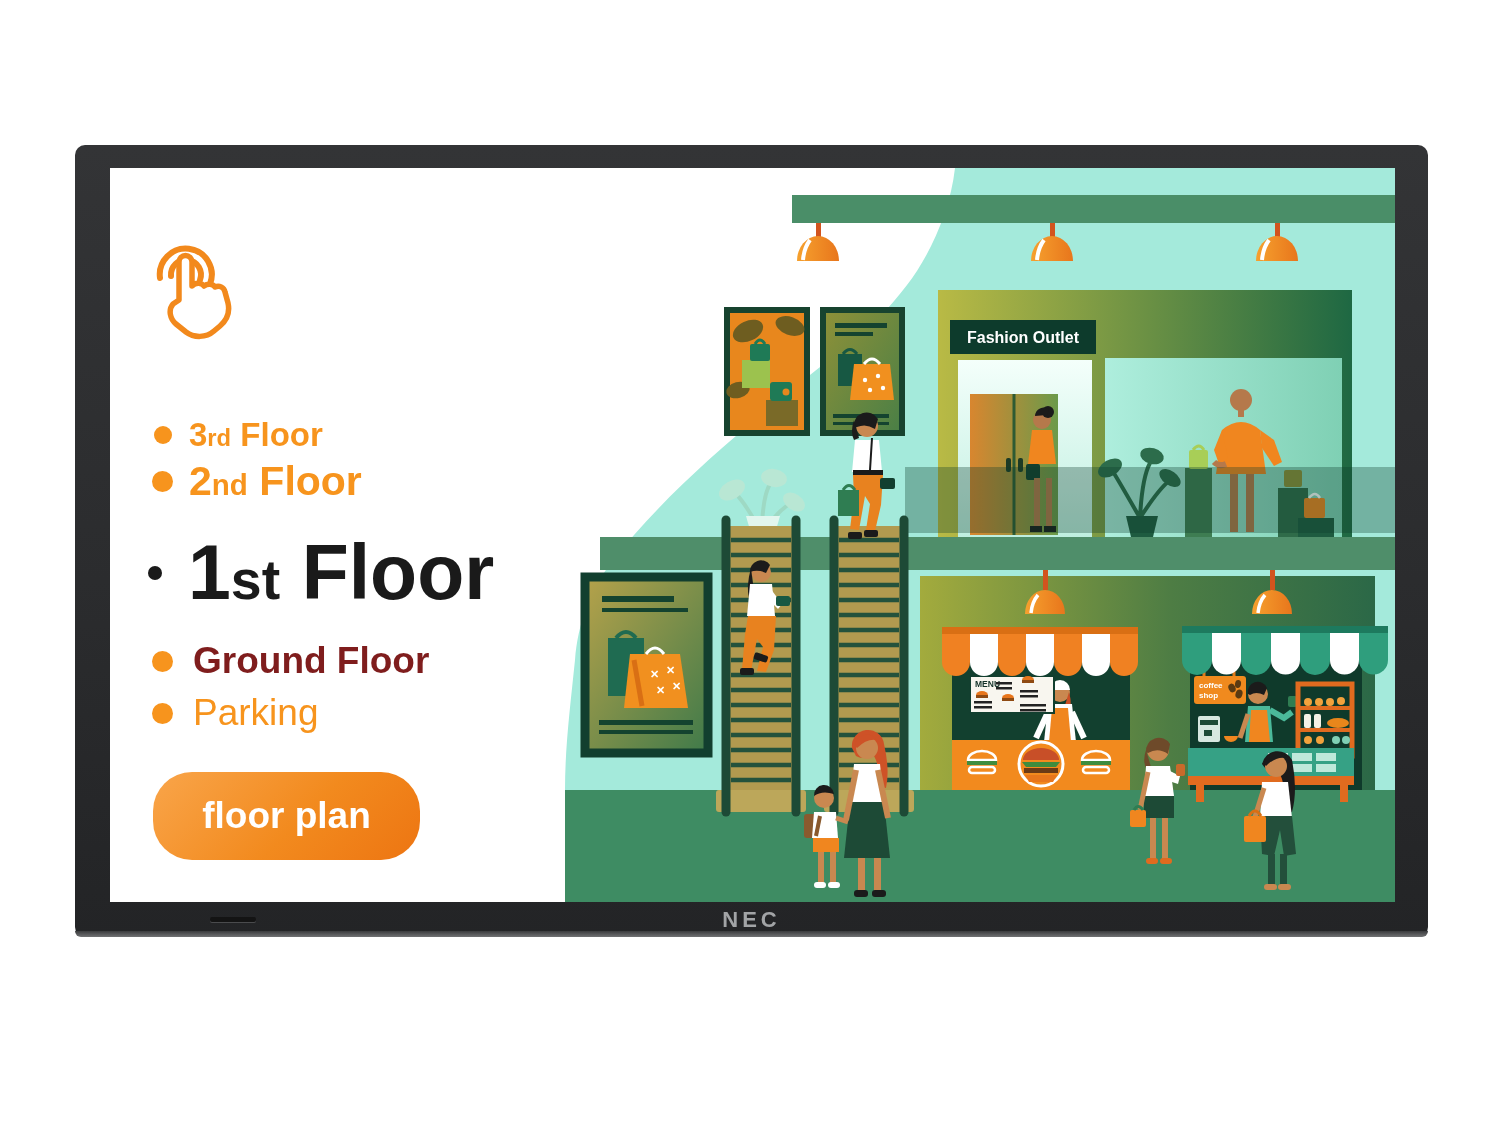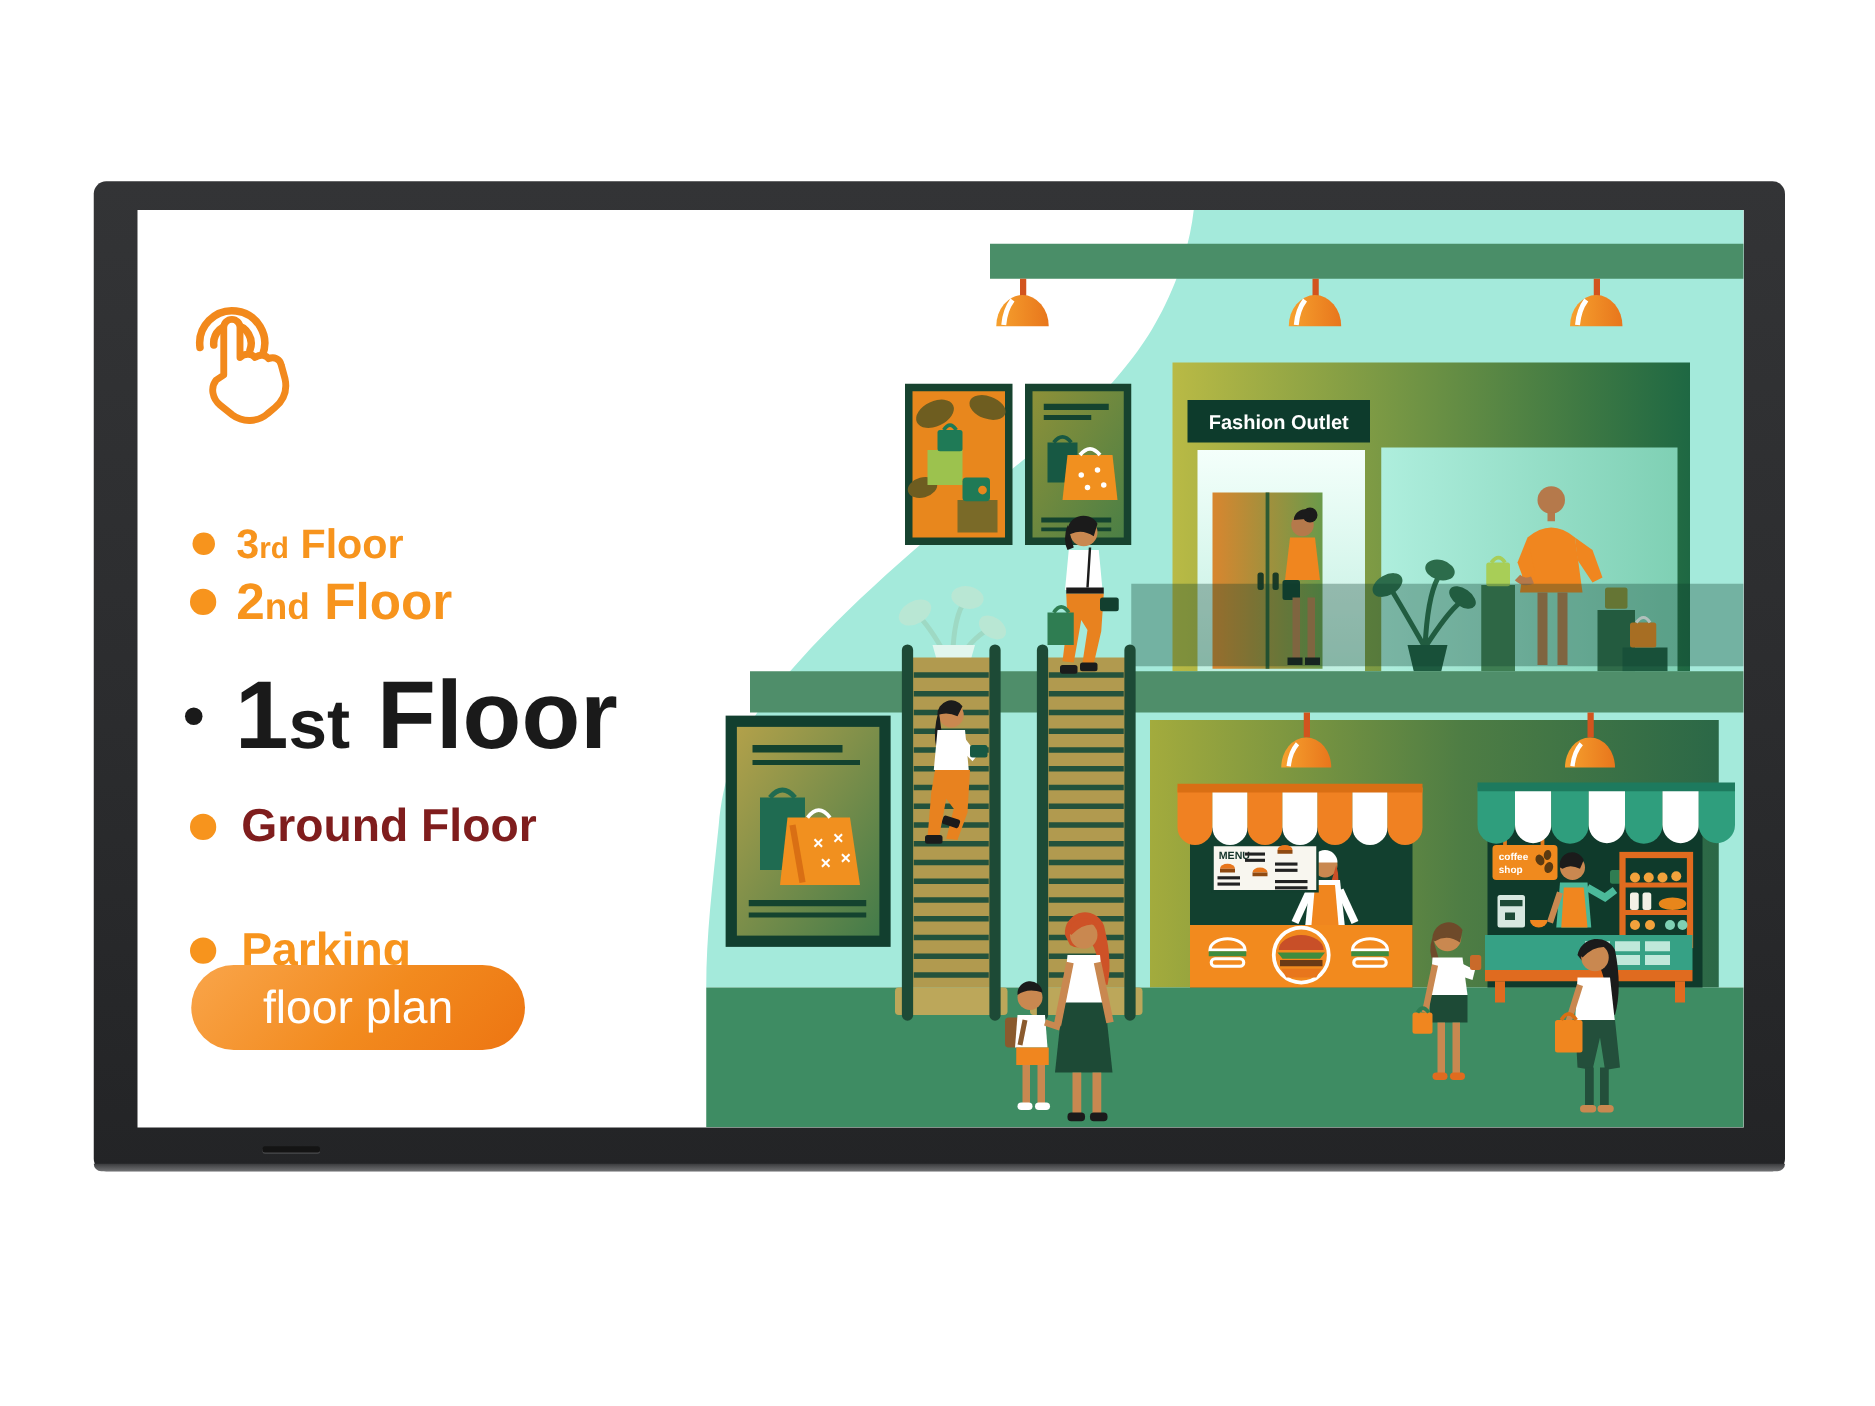--- a/index.html
+++ b/index.html
@@ -17,27 +17,27 @@
   .floor-row{position:absolute;display:flex;align-items:baseline;cursor:pointer;white-space:nowrap;}
   .bullet{border-radius:50%;background:#f7941d;align-self:center;flex:0 0 auto;}
   .f3{left:44px;top:248px;color:#f7941d;font-weight:bold;font-size:33px;}
   .f3 .bullet{width:18px;height:18px;margin-right:17px;}
   .f2{left:42px;top:290px;color:#f7941d;font-weight:bold;font-size:41px;}
   .f2 .bullet{width:21px;height:21px;margin-right:16px;}
   .f1{left:38px;top:360px;color:#1a1a1a;font-weight:bold;font-size:77px;}
   .f1 .bullet{width:14px;height:14px;background:#1a1a1a;margin-right:26px;}
   .fg{left:42px;top:472px;color:#7f1d1d;font-weight:bold;font-size:37px;}
   .fg .bullet{width:21px;height:21px;margin-right:20px;}
-  .fp{left:42px;top:524px;color:#f7941d;font-weight:bold;font-size:37px;margin-top:47px;}
+  .fp{left:42px;top:524px;color:#f7941d;font-weight:normal;font-size:37px;}
   .fp .bullet{width:21px;height:21px;margin-right:20px;}
   .ord{font-size:0.72em;}
   .fname{margin-left:0.28em;}
-  .plan-btn{position:absolute;left:43px;top:604px;width:267px;height:68px;border:none;border-radius:39px;
+  .plan-btn{position:absolute;left:43px;top:604px;width:267px;height:88px;border:none;border-radius:39px;
     background:linear-gradient(135deg,#f9a54a 0%,#f28a1e 55%,#ed7512 100%);
-    color:#ffffff;font-family:"Liberation Sans",sans-serif;font-size:37px;font-weight:normal;cursor:pointer;}
+    color:#ffffff;font-family:"Liberation Sans",sans-serif;font-size:37px;font-weight:bold;cursor:pointer;}
   .nec{position:absolute;left:0;width:100%;top:762px;text-align:center;
     color:#a2a4a6;font-size:22px;font-weight:bold;letter-spacing:4px;}
   .vent{position:absolute;left:135px;top:772px;width:46px;height:5px;background:#141414;border-radius:2px;
     box-shadow:0 1px 0 #4a4b4d;}
 </style>
 </head>
 <body>
 
 <div class="monitor">
   <div class="screen">
@@ -494,13 +494,14 @@
       <div class="floor-row fp">
         <span class="bullet"></span>
         <span>Parking</span>
       </div>
 
       <button class="plan-btn">floor plan</button>
     </div>
   </div>
 
   <div class="vent"></div>
+  <div class="nec">NEC</div>
 </div>
 
 </body></html>

